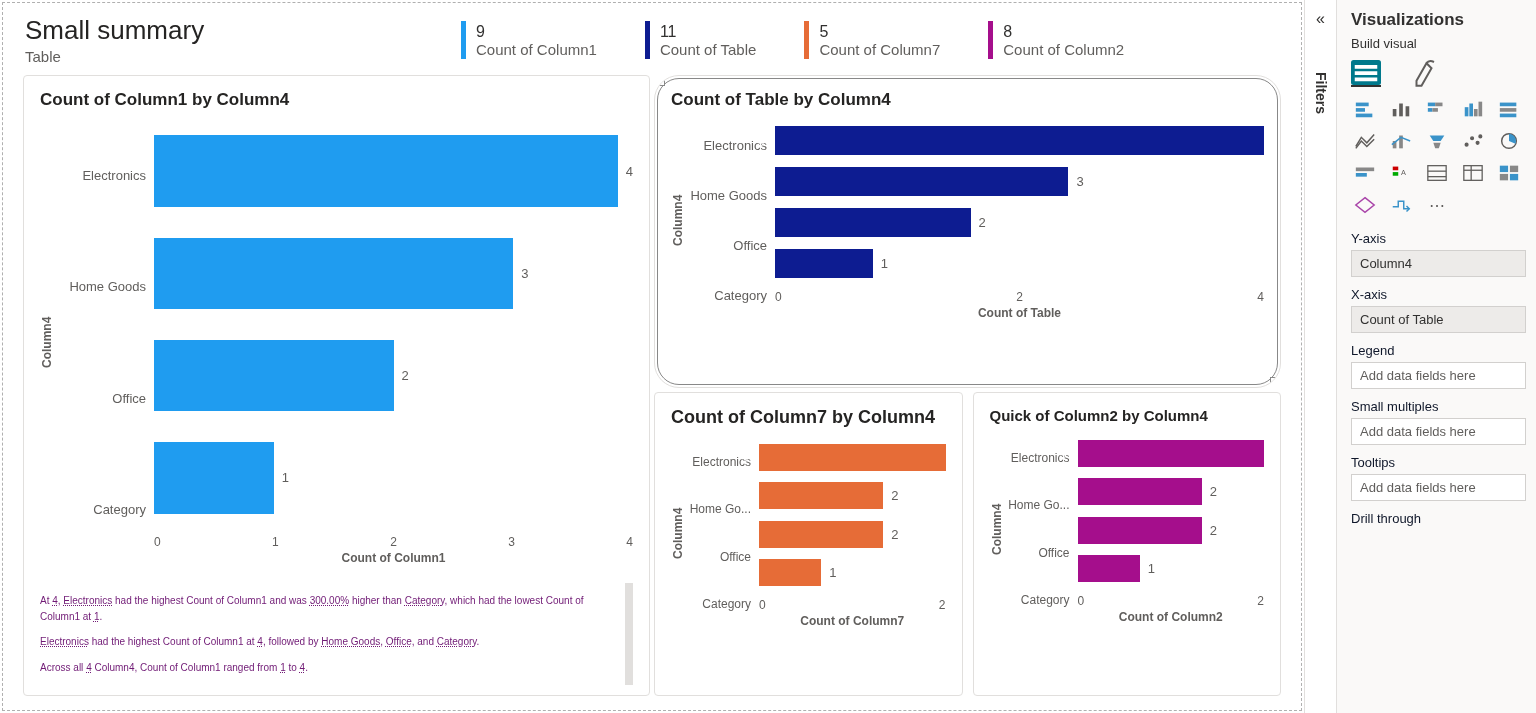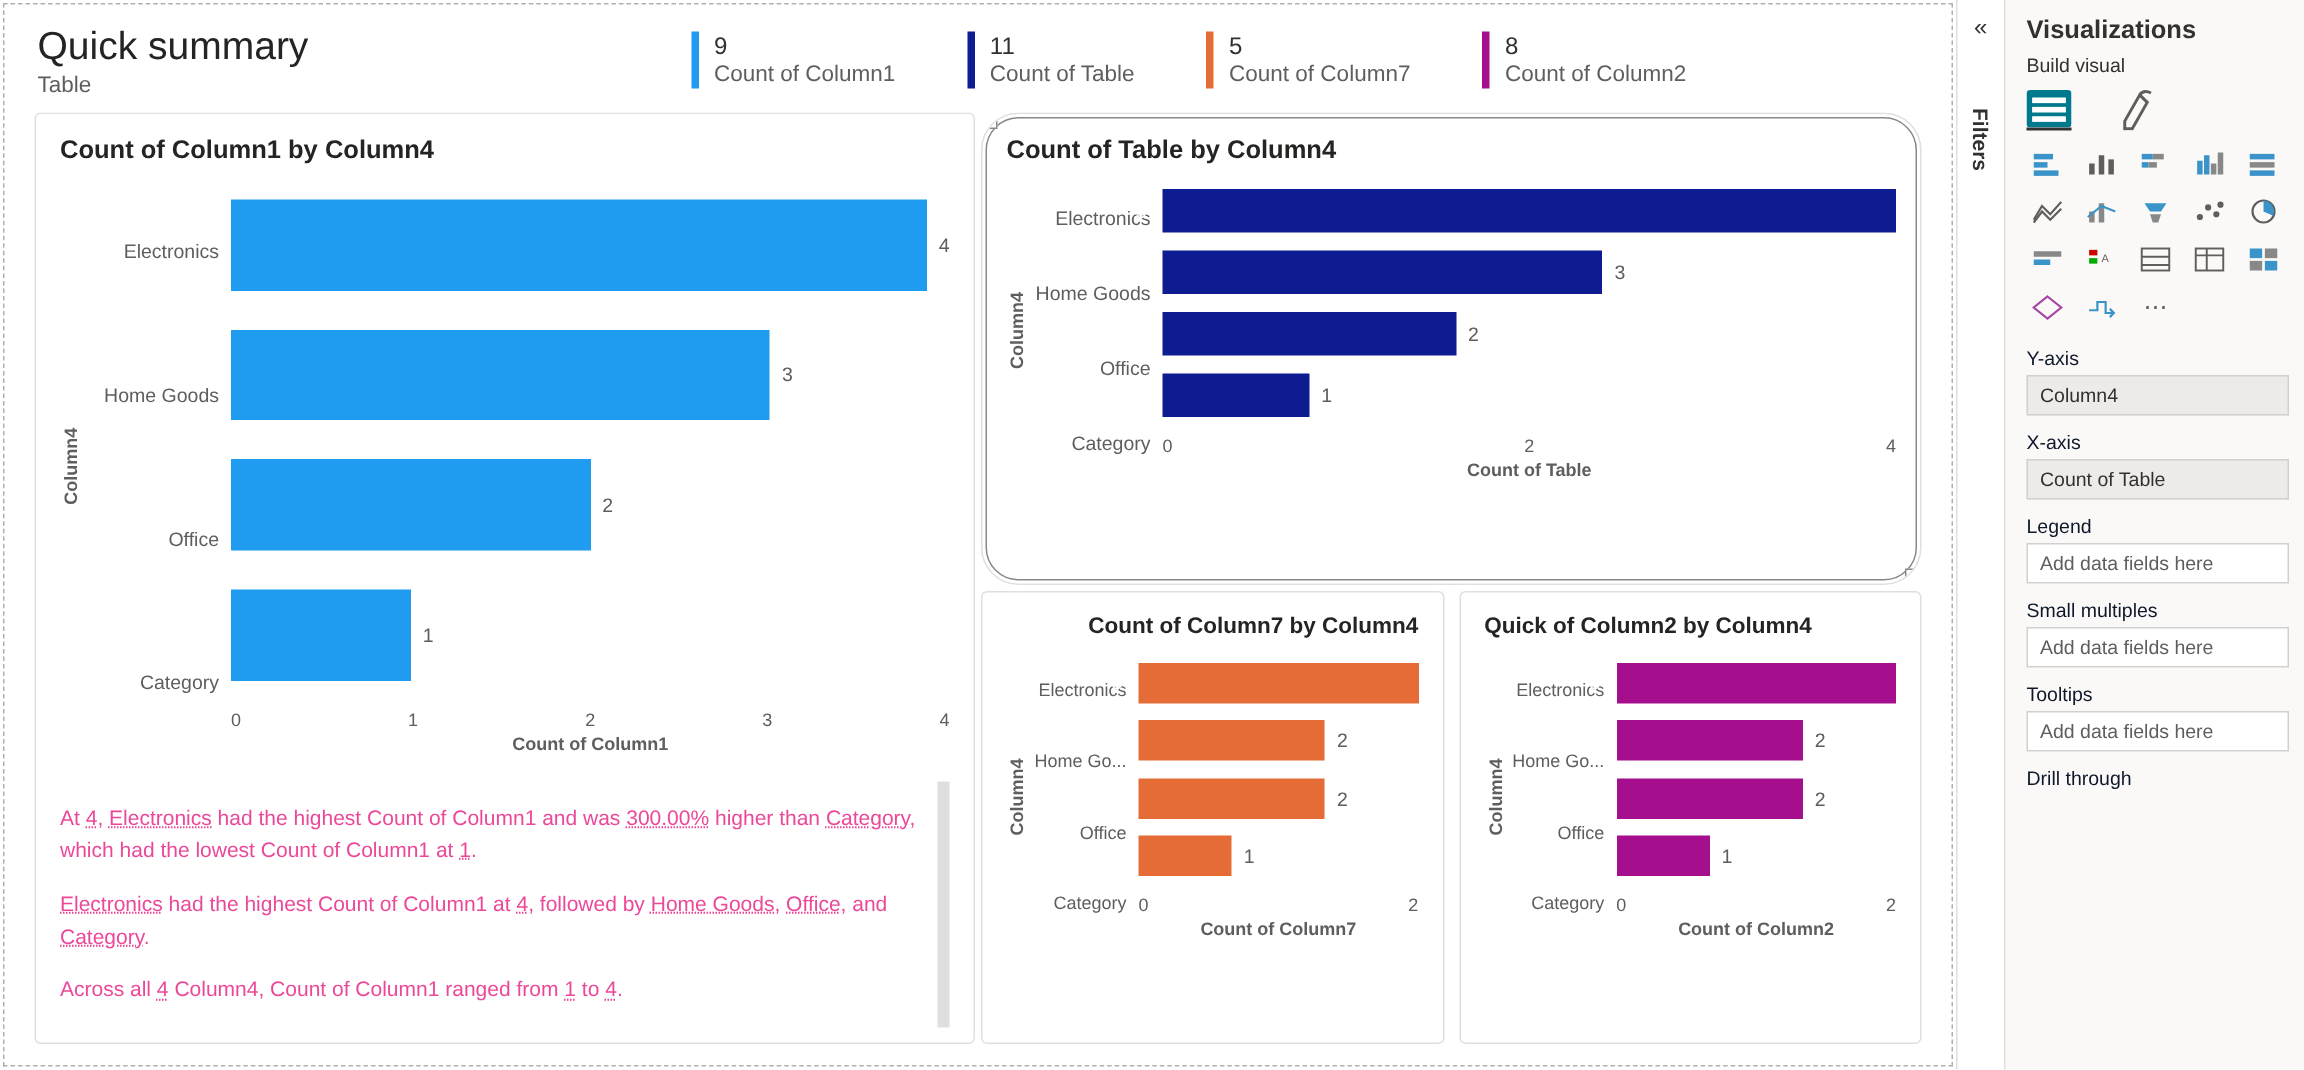--- a/index.html
+++ b/index.html
@@ -127,22 +127,22 @@
     color: #605e5c;
     margin-top: 2px;
   }
   .chart-left-big {
     grid-row: 1 / 3;
     display: flex;
     flex-direction: column;
   }
   .insights {
     margin-top: 18px;
-    font-size: 14px;
-    color: #ec4899;
+    font-size: 10px;
+    color: #701a75;
     line-height: 1.55;
     border-right: 8px solid #e1dfdd;
     padding-right: 12px;
     overflow-y: auto;
   }
   .insights span.u { text-decoration: underline dotted; }
   .small-charts {
     display: grid;
     grid-template-columns: 1fr 1fr;
     gap: 10px;
@@ -210,21 +210,21 @@
   .field-well .fw-box.filled { background: #edebe9; }
   .field-well .fw-box.placeholder { color: #605e5c; }
 </style>
 </head>
 <body>
 
 <div class="canvas">
 
   <div class="header-row">
     <div class="title-block">
-      <h1>Quick summary</h1>
+      <h1>Small summary</h1>
       <div class="subtitle">Table</div>
     </div>
     <div class="summary-cards" id="summary-cards">
         <div class="summary-card">
           <div class="stripe" style="background:#1f9cf0"></div>
     <div>
             <div class="num">9</div>
     <div class="lbl">Count of Column1</div>
           </div>
         </div>
@@ -342,21 +342,21 @@
               <span>2</span>
               <span>4</span>
             </div>
           <div class="xaxis-label">Count of Table</div>
         </div>
       </div>
     </div>
 
     <div class="small-charts">
       <div class="chart-card">
-        <div class="chart-title" style="font-size:15px;text-align:right;">Count of Column7 by Column4</div>
+        <div class="chart-title" style="font-size:18px;">Count of Column7 by Column4</div>
         <div class="hbar-chart" style="height:190px;">
           <div class="ylabel">Column4</div>
           <div class="cat-labels" id="c3-cats" style="width:74px; font-size:12px;">
               <div>Electronics</div>
               <div>Home Go...</div>
               <div>Office</div>
               <div>Category</div>
             </div>
           <div style="flex:1; display:flex; flex-direction:column;">
             <div class="bars" id="c3-bars" style="flex:1;">

